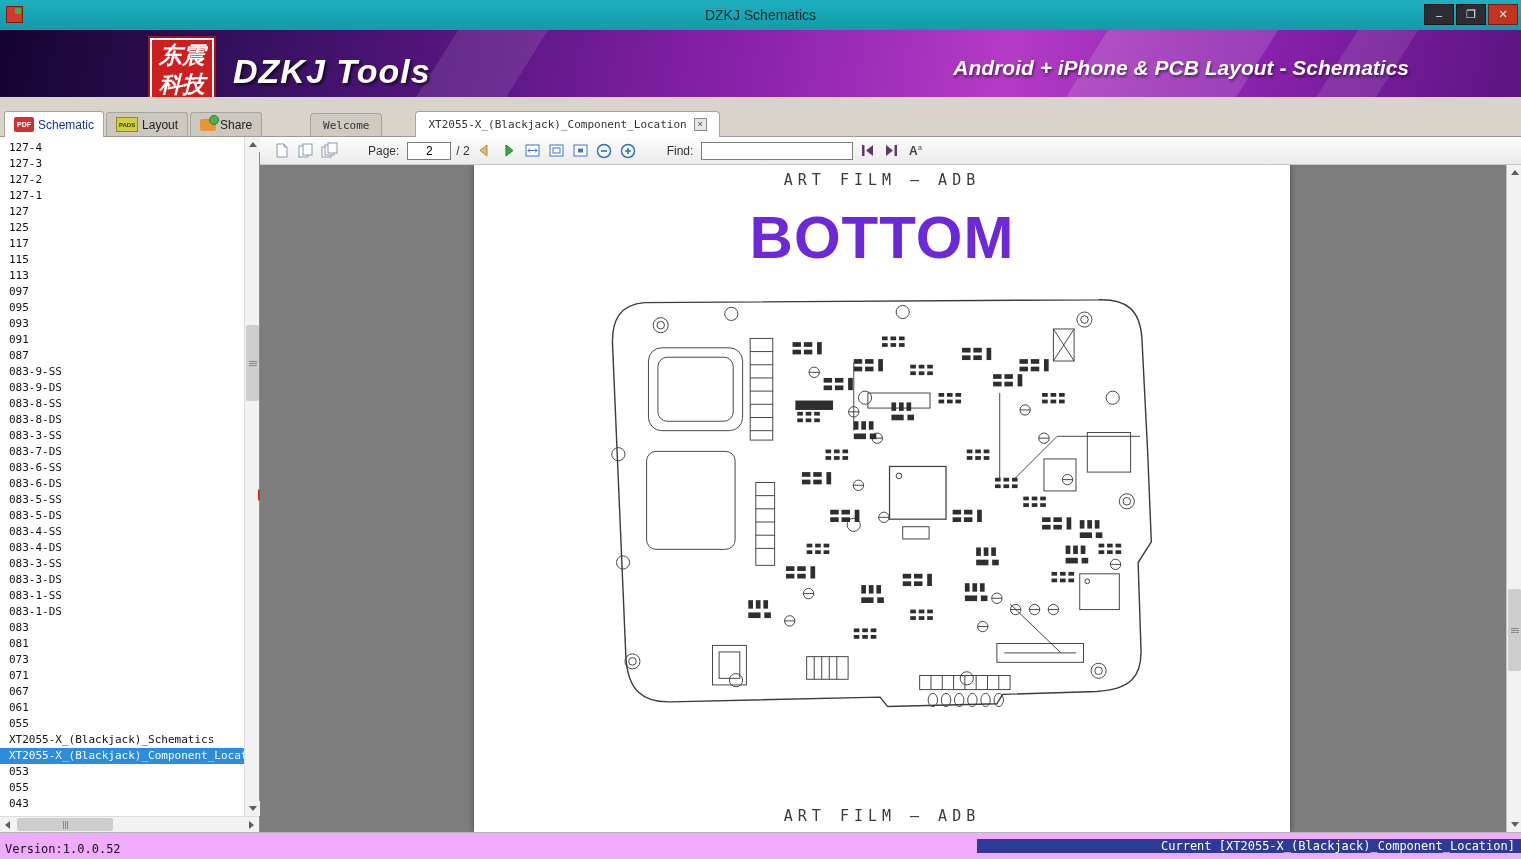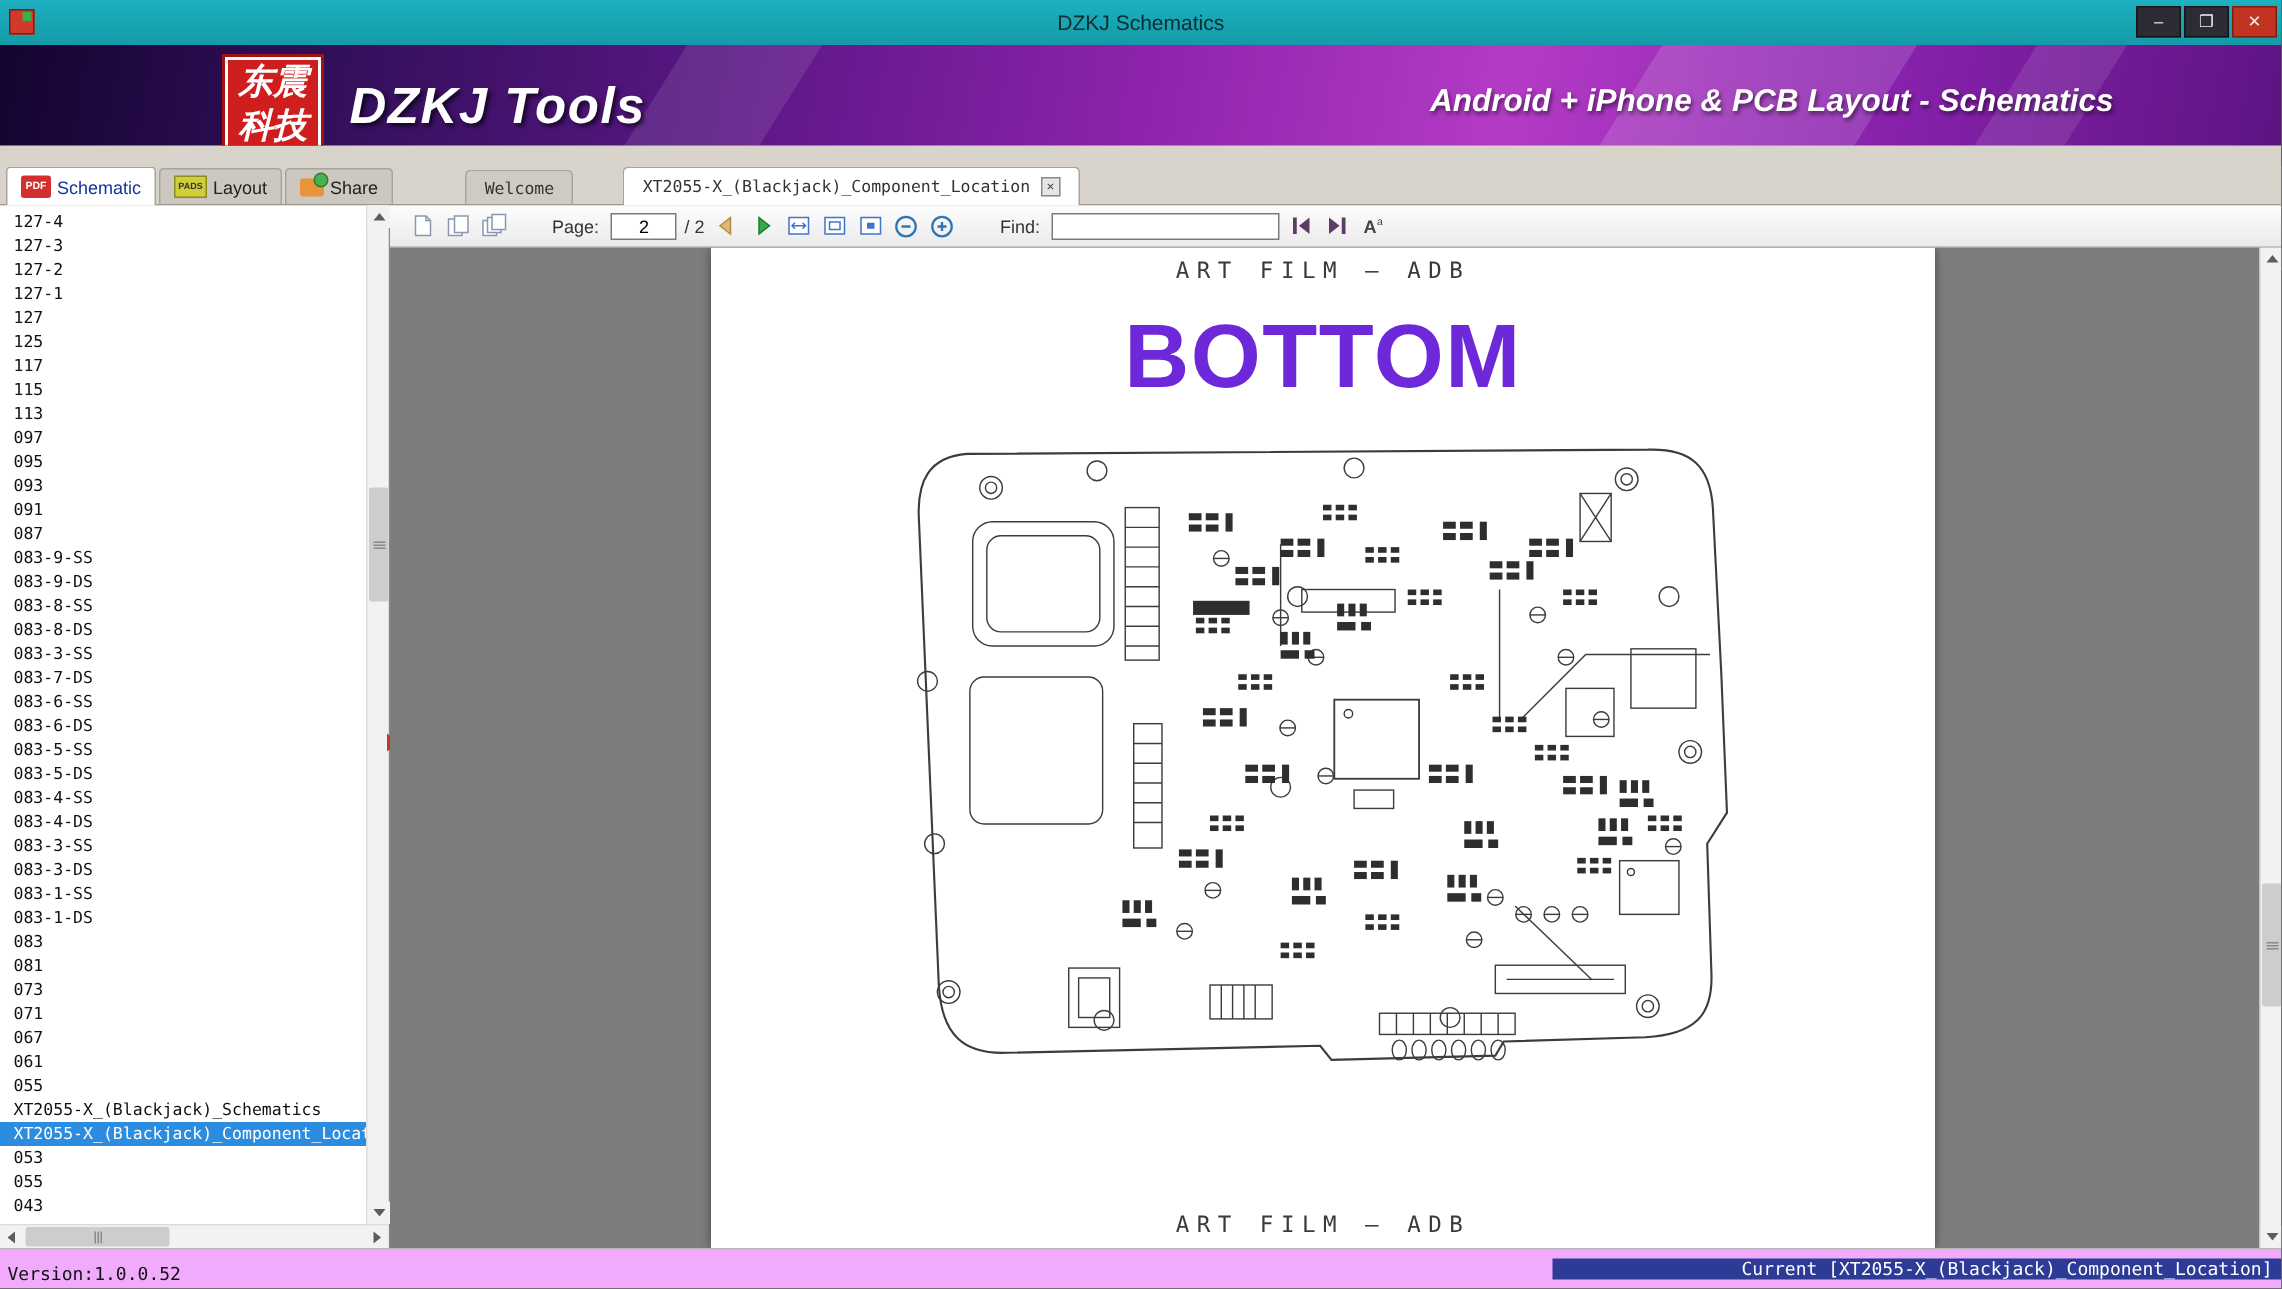--- a/index.html
+++ b/index.html
@@ -86,21 +86,21 @@
   .pcb-wrap { display:flex; justify-content:center; margin-top:8px; }
   .page-footer { position:absolute; bottom:7px; left:0; right:0; text-align:center; font-family:"DejaVu Sans Mono",monospace;
                  font-size:15px; letter-spacing:5px; color:#3a3a3a; }
   .content-vscroll { position:absolute; top:0; right:0; bottom:0; width:15px; background:#f2f2f2; border-left:1px solid #c4c4c4; }
   .splitter-arrow { position:absolute; left:-2px; top:352px; width:0; height:0; border-top:6px solid transparent;
                     border-bottom:6px solid transparent; border-left:8px solid #d32f2f; }
 
   
   .statusbar { position:absolute; bottom:0; left:0; right:0; height:27px; background:#f0abfc; border-top:1px solid #b5b5b5; display:flex; align-items:center; }
   .status-version { padding:6px 8px 0 5px; font-size:12px; font-family:"DejaVu Sans Mono",monospace; color:#111; }
-  .status-current { margin-left:auto; width:486px; background:#2d3a96; color:#fff; display:flex; align-items:center;
+  .status-current { margin-left:auto; width:544px; background:#2d3a96; color:#fff; display:flex; align-items:center;
                     justify-content:flex-end; padding-right:6px; font-size:12px; font-family:"DejaVu Sans Mono",monospace; }
 
   svg text { font-family:"Liberation Sans",sans-serif; }
 </style>
 </head>
 <body>
 
 <div class="window">
 
   <div class="titlebar">

